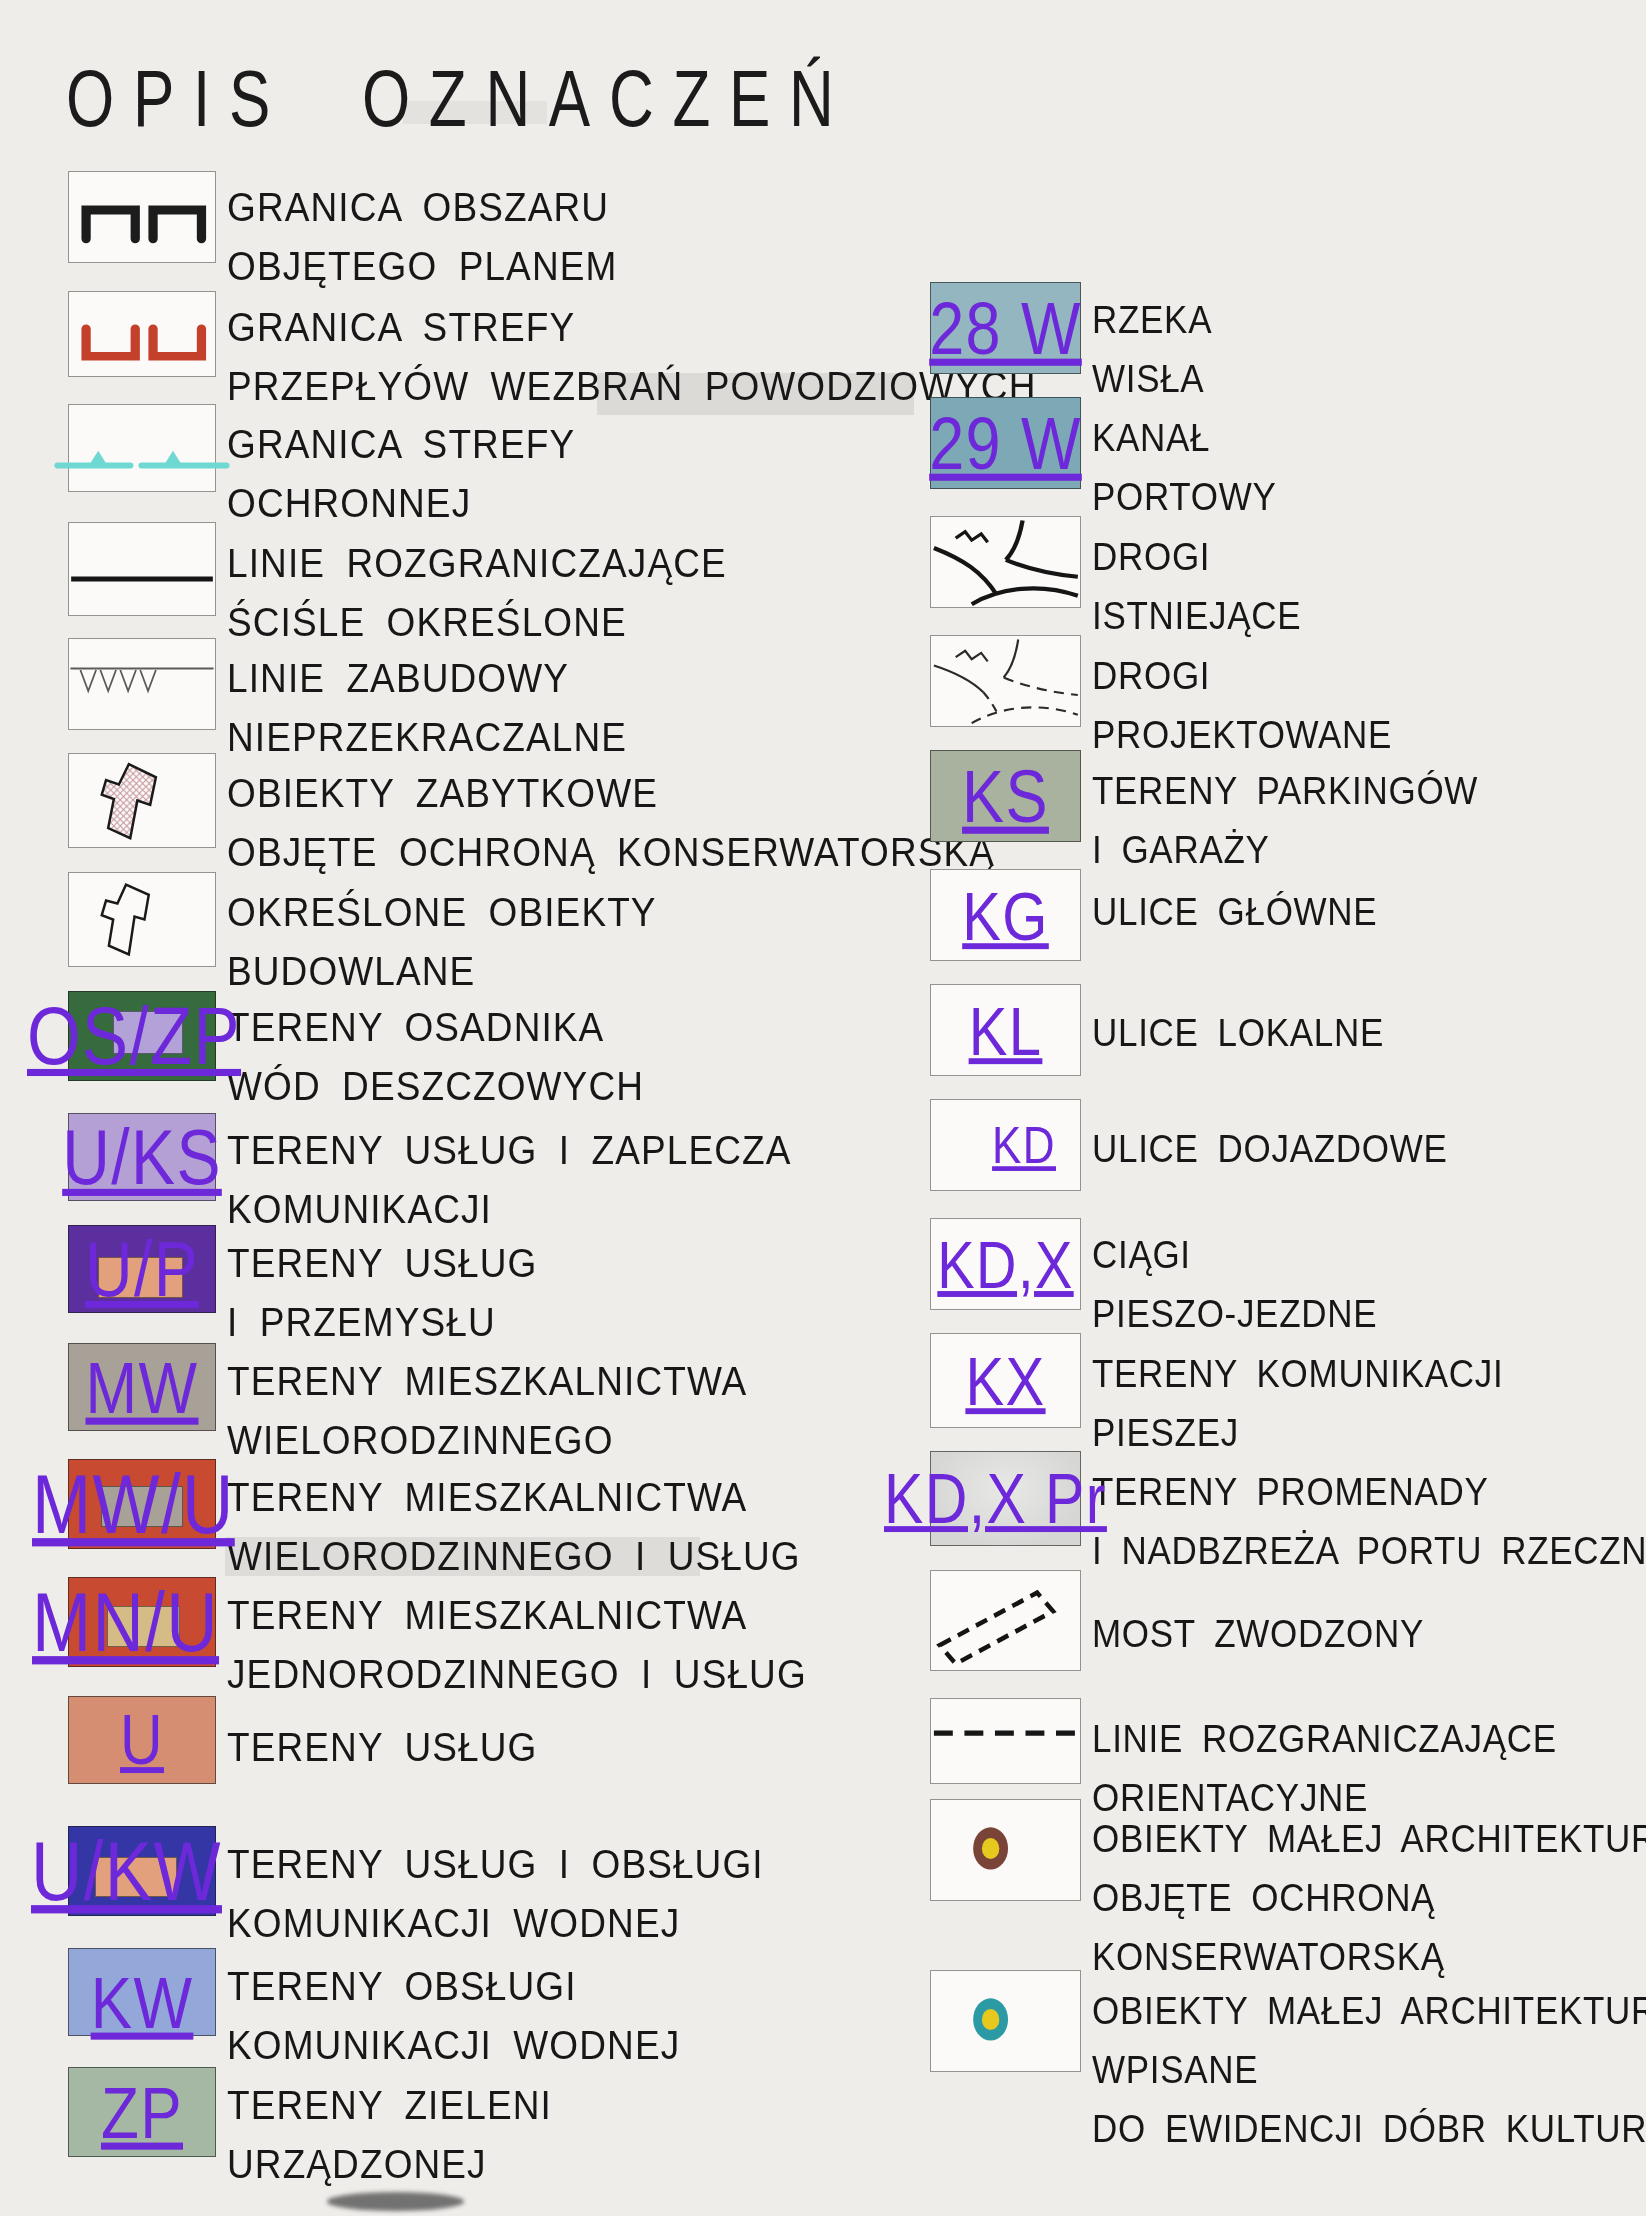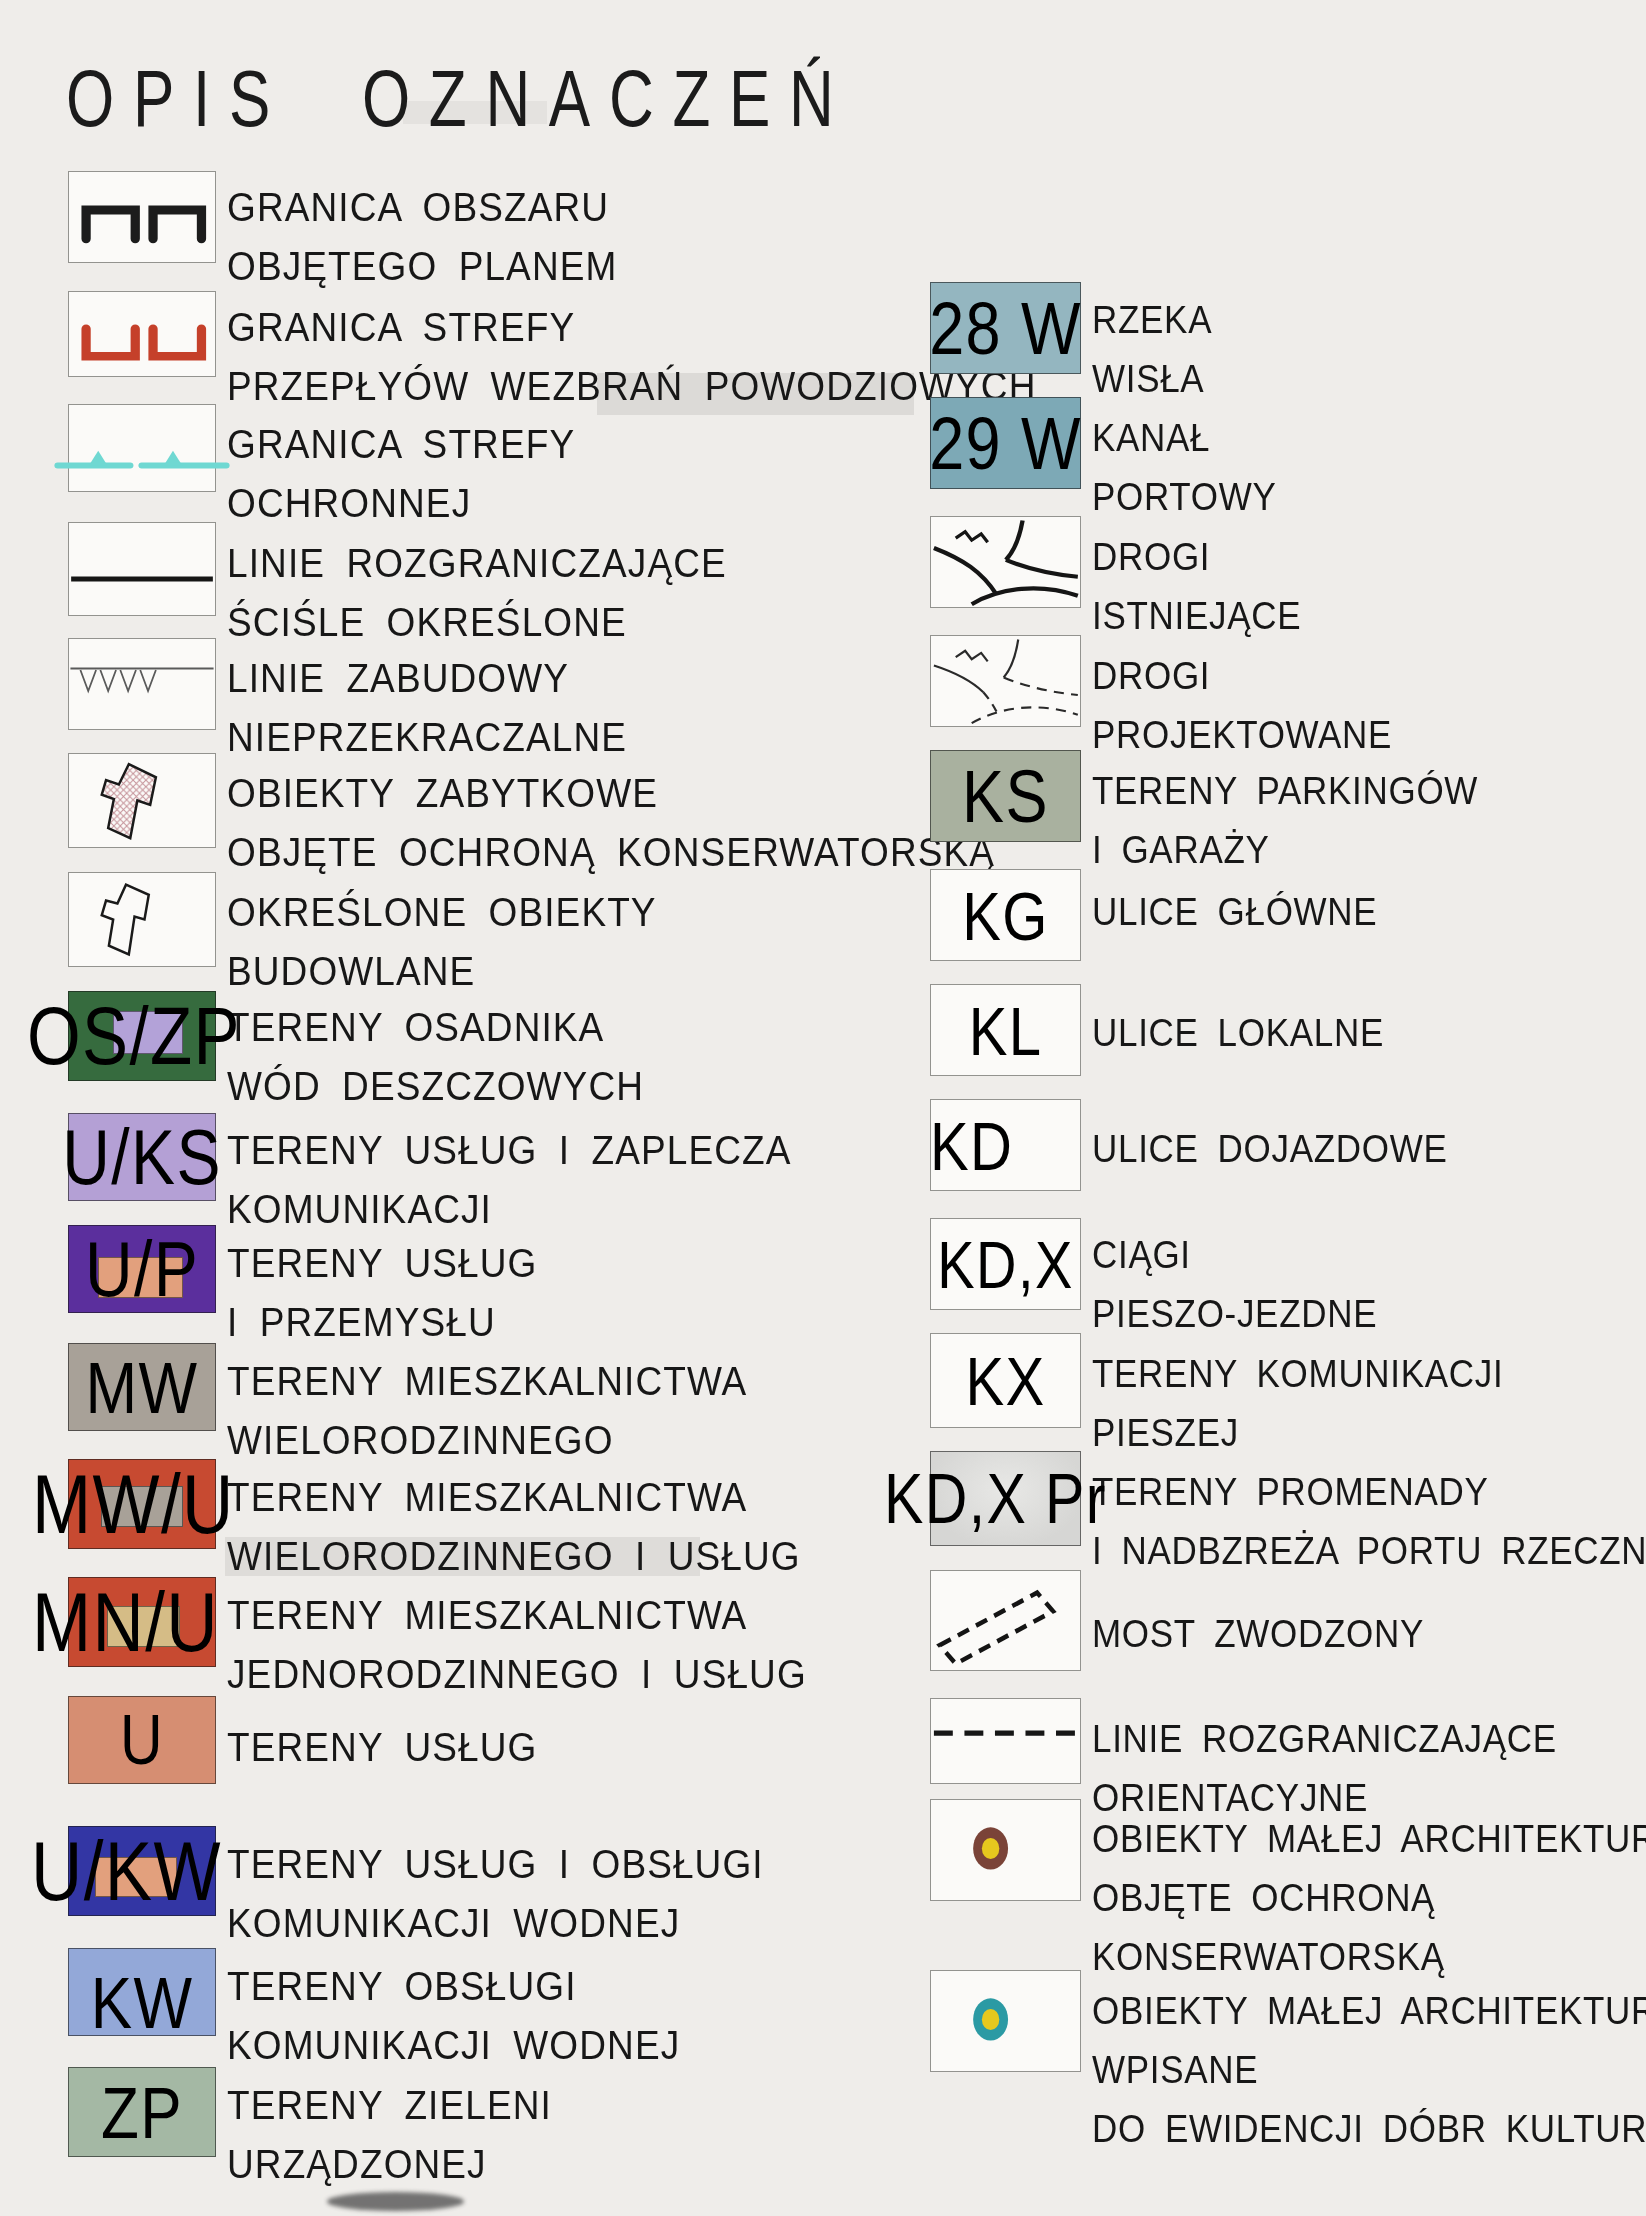--- a/index.html
+++ b/index.html
@@ -14,21 +14,21 @@
     font-size:62px;letter-spacing:18.7px;word-spacing:37px;
     color:#1b1b1b;white-space:nowrap;
     transform:scaleY(1.3);transform-origin:0 0;z-index:2;
   }
   .sym{position:absolute;box-sizing:border-box;z-index:2;}
   .wbox{background:#fbfaf8;border:1.4px solid #93938f;}
   .swatch{border:1.4px solid rgba(25,25,25,.6);}
   .inner{position:absolute;border:1.4px solid rgba(25,25,25,.55);box-sizing:border-box;}
   .code{
     position:absolute;display:flex;align-items:center;z-index:3;
-    color:#000000;white-space:nowrap;
+    color:#6d28d9;white-space:nowrap;text-decoration:underline;
   }
   .code>span{display:inline-block;transform:scaleY(1.18);transform-origin:center;letter-spacing:1.4px;}
   .tlines{position:absolute;transform:scaleY(1.12);transform-origin:0 0;z-index:2;}
   .tl{
     font-size:37px;line-height:53px;letter-spacing:1.1px;word-spacing:10px;
     white-space:nowrap;color:#171717;
   }
   .rcol .tl{font-size:35px;letter-spacing:0.7px;word-spacing:8.6px;}
   .smudge{position:absolute;z-index:1;}
   svg{display:block;width:100%;height:100%;}
@@ -321,21 +321,21 @@
         <div class="sym wbox" style="left: 930px; top: 984px; width: 151px; height: 92px; background: rgb(251, 250, 248);"></div>
         <div class="code" style="top: 984px; height: 92px; font-size: 58px; left: 930px; width: 151px; justify-content: center;">
           <span>KL</span>
         </div>
         <div class="tlines rcol" style="left: 1092px; top: 1002px;">
           <div class="tl">ULICE LOKALNE</div>
         </div>
       </div>
       <div class="row">
         <div class="sym wbox" style="left: 930px; top: 1099px; width: 151px; height: 92px; background: rgb(251, 250, 248);"></div>
-        <div class="code" style="top: 1099px; height: 92px; font-size: 58px; left: 930px; width: 126px; justify-content: flex-start;">
+        <div class="code" style="top: 1099px; height: 92px; font-size: 44px; left: 930px; width: 126px; justify-content: flex-end;">
           <span>KD</span>
         </div>
         <div class="tlines rcol" style="left: 1092px; top: 1118px;">
           <div class="tl">ULICE DOJAZDOWE</div>
         </div>
       </div>
       <div class="row">
         <div class="sym wbox" style="left: 930px; top: 1218px; width: 151px; height: 92px; background: rgb(251, 250, 248);"></div>
         <div class="code" style="top: 1218px; height: 92px; font-size: 56px; left: 930px; width: 151px; justify-content: center;">
           <span>KD,X</span>

